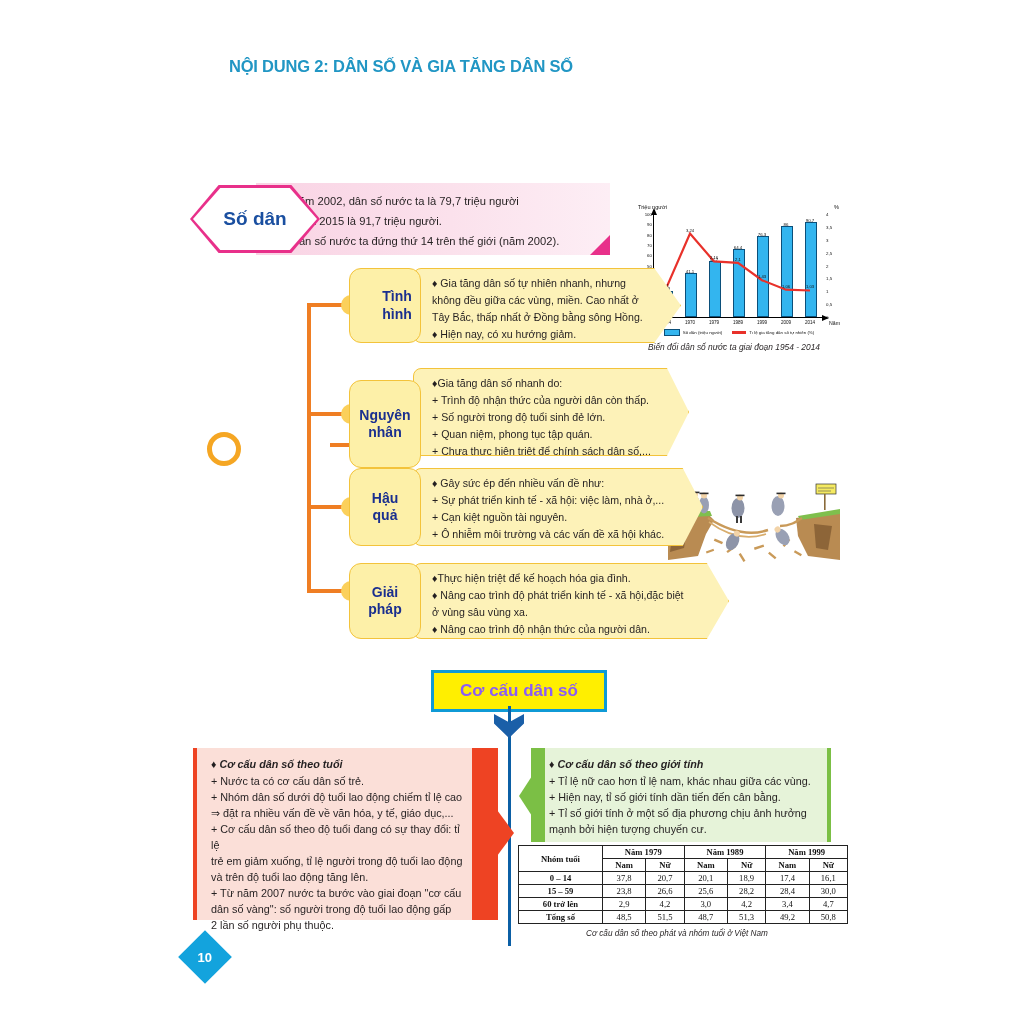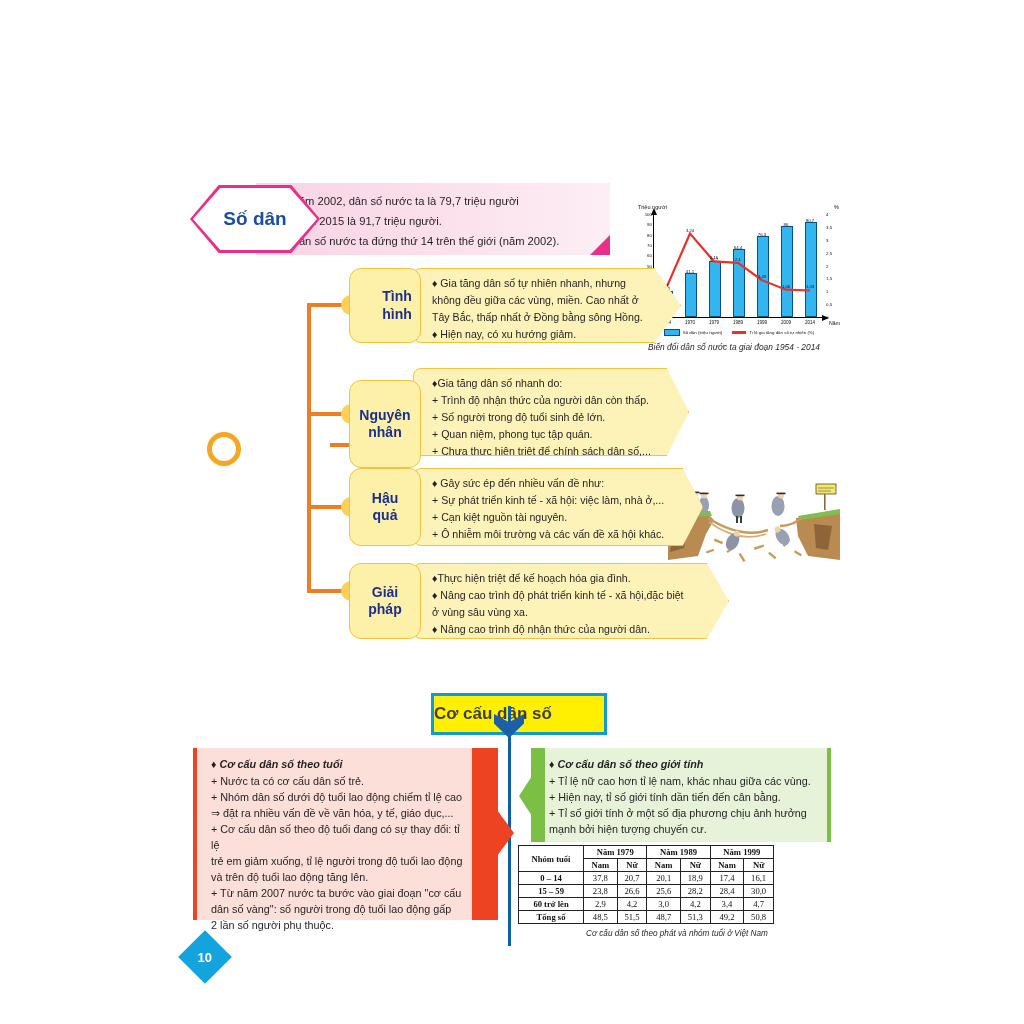--- a/index.html
+++ b/index.html
@@ -150,22 +150,22 @@
     box-sizing:border-box;padding:7px 24px 7px 18px;
   }
   .ycard .body p{
     margin:0 0 2.5px 0;font-size:10.6px;color:#231f20;line-height:1.36;
   }
 
   
   #cocau-box{
     position:absolute;left:431px;top:670px;width:170px;height:36px;
     background:#ffef00;border:3px solid #0f9ad6;
-    display:flex;align-items:center;
-    font-size:17px;font-weight:bold;color:#404040;margin-top:23px;
+    display:flex;align-items:center;justify-content:center;
+    font-size:17px;font-weight:bold;color:#8b5cf6;
   }
   #cocau-stem{position:absolute;left:508px;top:706px;width:3px;height:240px;background:#0b5fa5;}
   #cocau-arrow{
     position:absolute;left:494px;top:714px;width:30px;height:24px;
     background:#1a5fa8;
     clip-path:polygon(0 0,50% 34%,100% 0,100% 40%,50% 100%,0 40%);
   }
 
   
   #panel-tuoi{
@@ -191,21 +191,21 @@
   #panel-gioi .cap{position:absolute;left:0;top:0;width:14px;height:94px;background:#7bbf45;}
   #panel-gioi .capnotch{
     position:absolute;left:-12px;top:28px;width:13px;height:40px;background:#7bbf45;
     clip-path:polygon(100% 0,0 50%,100% 100%);
   }
   #panel-gioi .hd{margin:0 0 2px 0;font-size:10.8px;font-weight:bold;font-style:italic;color:#231f20;position:relative;}
   #panel-gioi p{margin:0 0 1px 0;font-size:10.8px;color:#231f20;line-height:1.4;position:relative;}
 
   
   #table-wrap{position:absolute;left:518px;top:845px;width:318px;}
-  table.popt{border-collapse:collapse;width:256px;font-family:"Liberation Serif","DejaVu Serif",serif;}
+  table.popt{border-collapse:collapse;width:330px;font-family:"Liberation Serif","DejaVu Serif",serif;}
   table.popt td,table.popt th{
     border:1px solid #222;font-size:8.6px;text-align:center;padding:1px 2px;color:#111;
   }
   table.popt th{font-weight:bold;}
   table.popt td.rowhdr{font-weight:bold;}
   #table-caption{
     margin-top:5px;width:318px;text-align:center;font-size:8.2px;
     font-style:italic;color:#231f20;
   }
 
@@ -218,20 +218,21 @@
     background:#13a3dd;transform:rotate(45deg);
     display:flex;align-items:center;justify-content:center;
   }
   #pagenum span{transform:rotate(-45deg);color:#fff;font-size:13px;font-weight:bold;}
 </style>
 </head>
 <body>
 
 <div class="page">
 
+  <div id="topic-label">NỘI DUNG 2: DÂN SỐ VÀ GIA TĂNG DÂN SỐ</div>
 
 
   <div id="sodan-block">
     <div id="sodan-bar"></div>
     <div class="sodan-line" style="left:92px;top:12px">♦ Năm 2002, dân số nước ta là 79,7 triệu người</div>
     <div class="sodan-line" style="left:92px;top:32px">⇒ năm 2015 là 91,7 triệu người.</div>
     <div class="sodan-line" style="left:92px;top:52px">♦ Dân số nước ta đứng thứ 14 trên thế giới (năm 2002).</div>
     <div id="sodan-hex-border"></div>
     <div id="sodan-hex-in"></div>
     <div id="sodan-label">Số dân</div>

